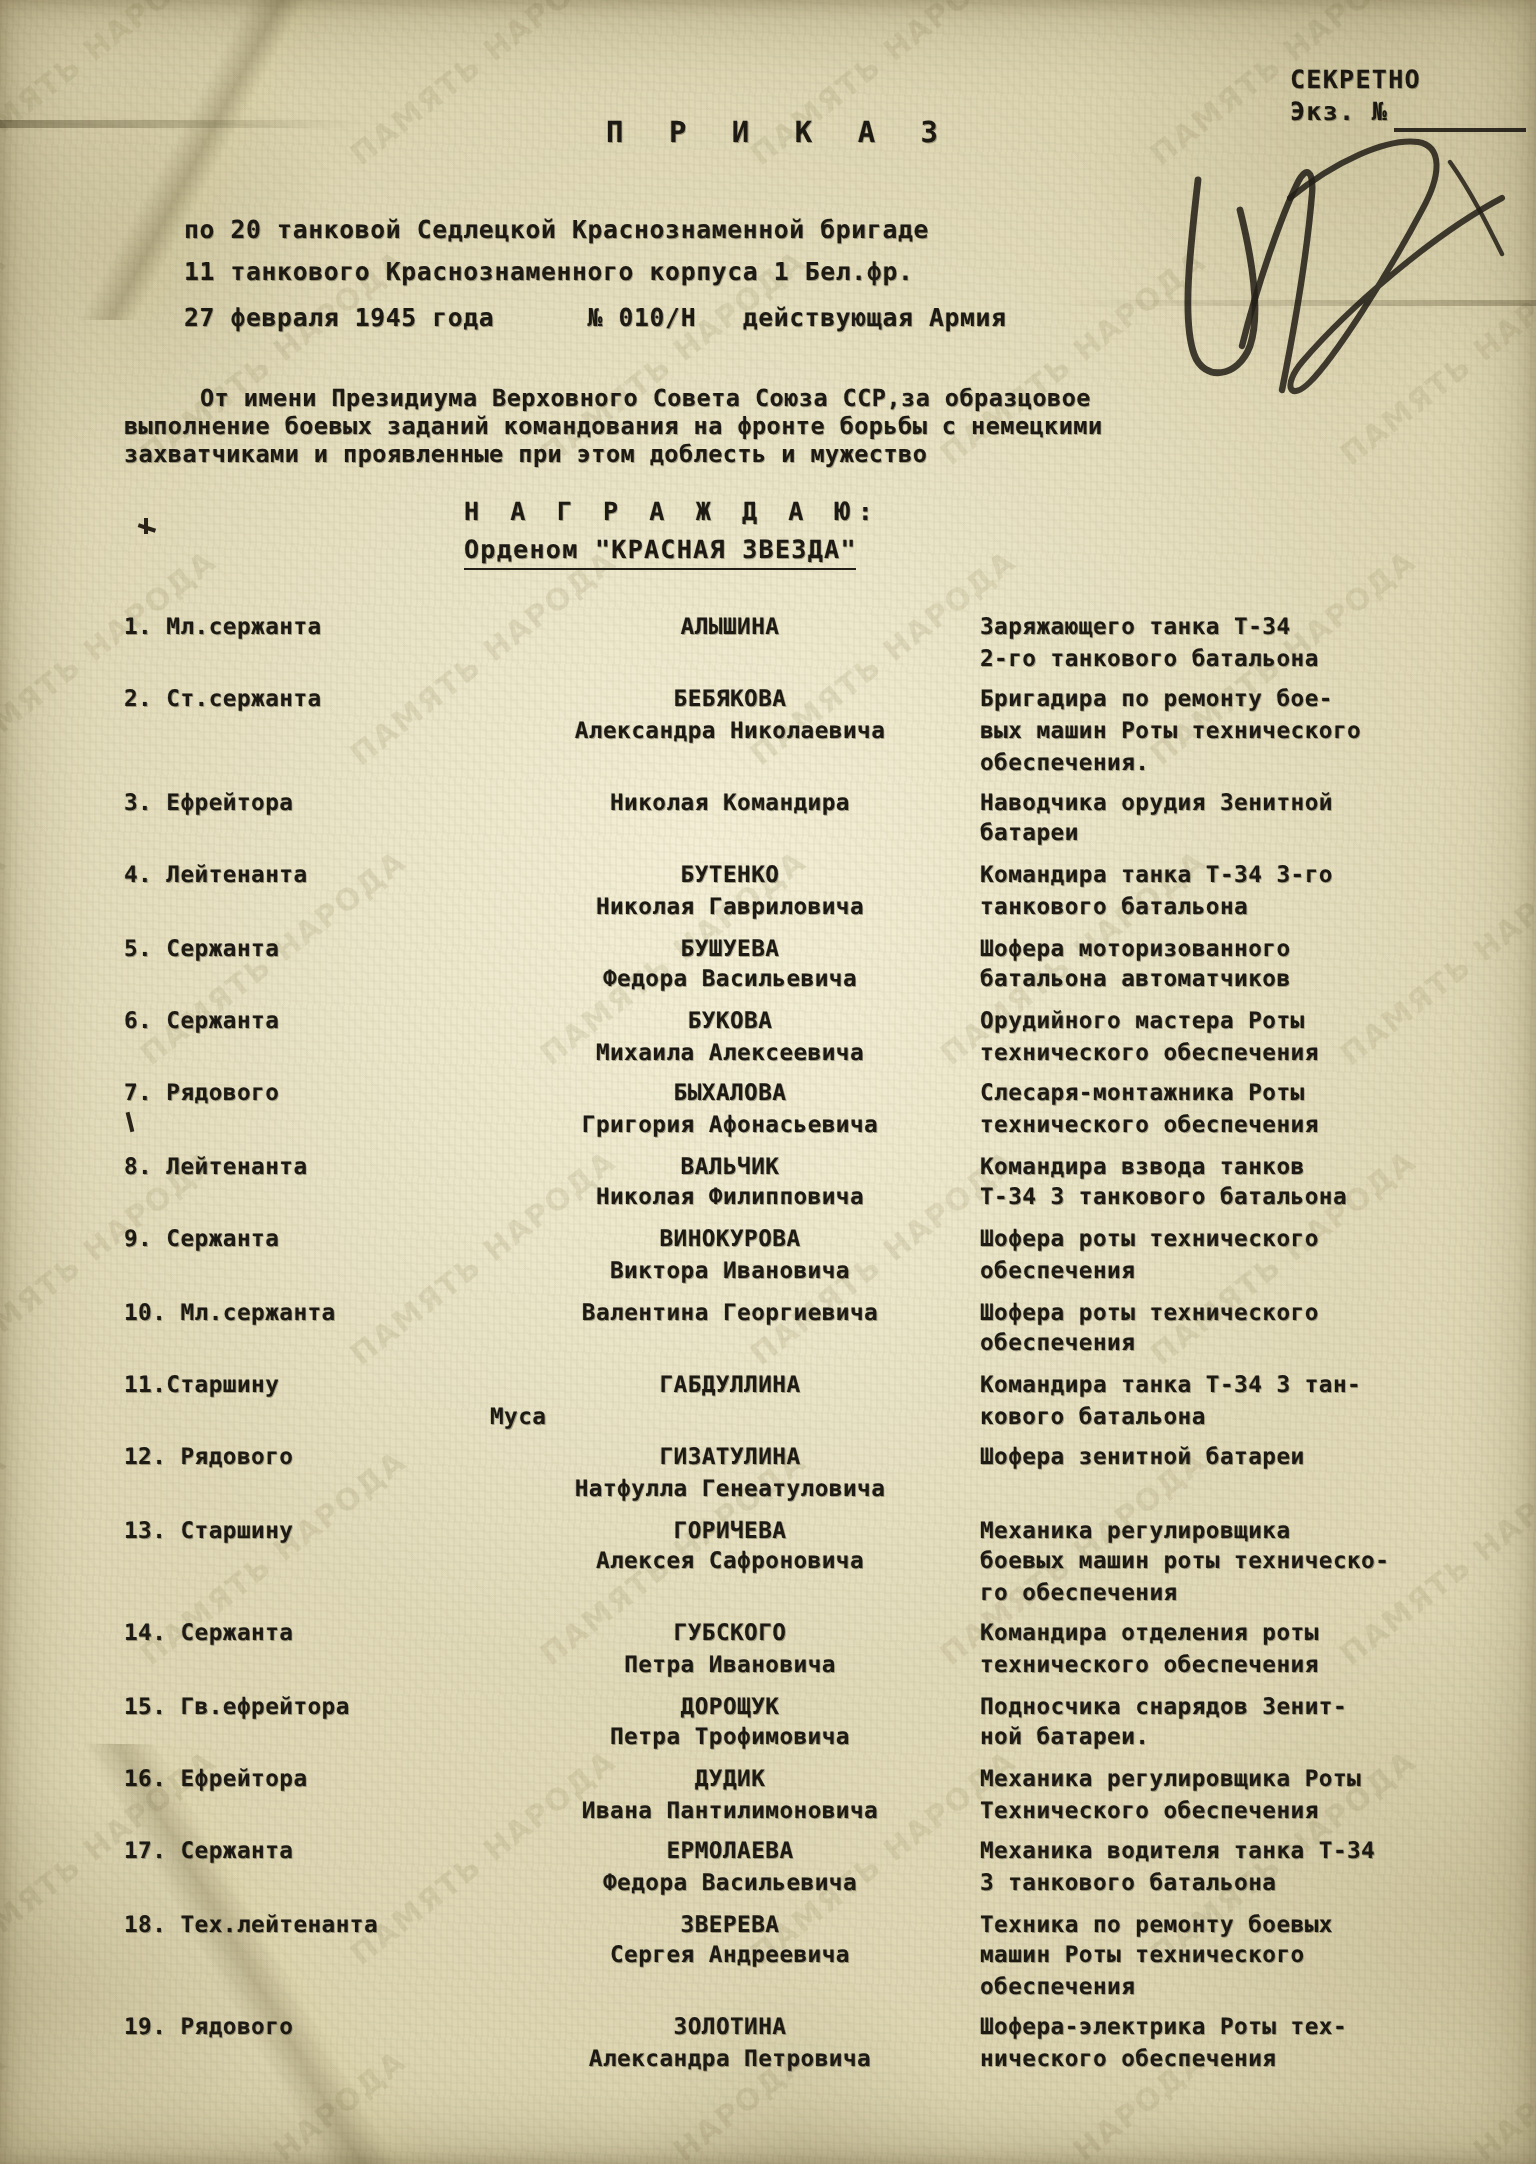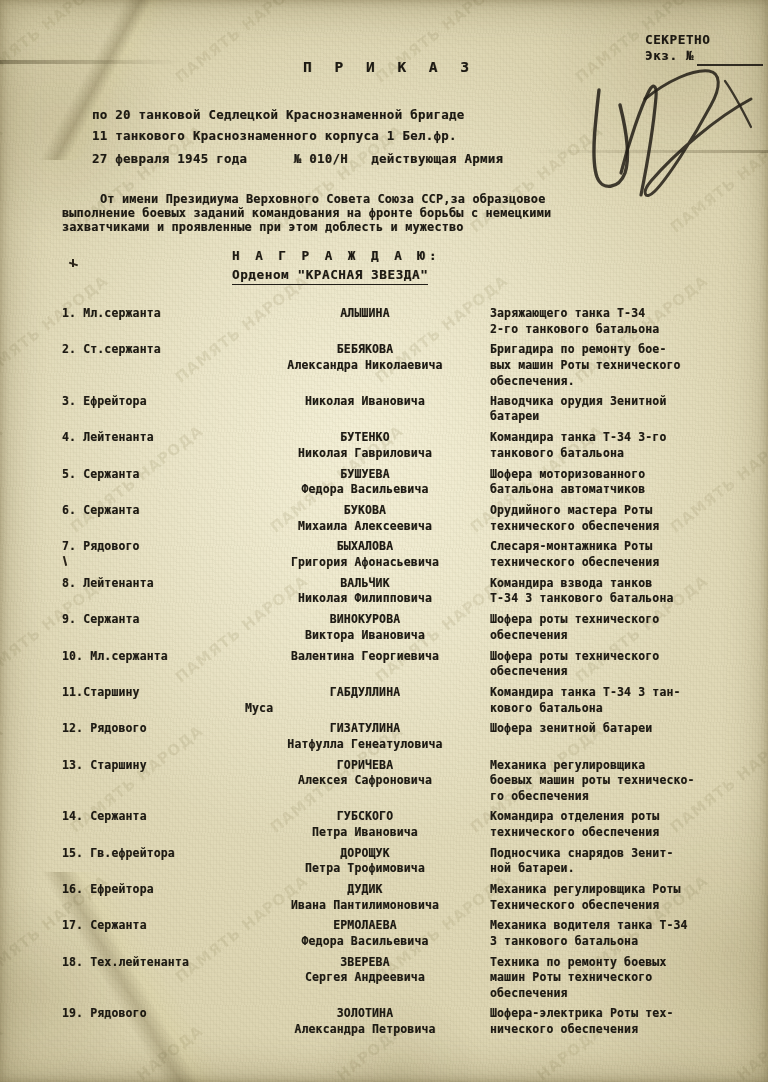--- a/index.html
+++ b/index.html
@@ -162,21 +162,21 @@
         <div class="t col-name" style="top: 306px;"><span class="pat">АЛЫШИНА</span></div>
         <div class="t col-duty" style="top: 306px;"><span style="display: block;">Заряжающего танка Т-34</span><span style="display: block;">2-го танкового батальона</span></div>
       </div>
       <div>
         <div class="t col-rank" style="top: 342.4px;">2. Ст.сержанта</div>
         <div class="t col-name" style="top: 342.4px;"><span class="pat">БЕБЯКОВА</span><span class="pat">Александра Николаевича</span></div>
         <div class="t col-duty" style="top: 342.4px;"><span style="display: block;">Бригадира по ремонту бое-</span><span style="display: block;">вых машин Роты технического</span><span style="display: block;">обеспечения.</span></div>
       </div>
       <div>
         <div class="t col-rank" style="top: 393.8px;">3. Ефрейтора</div>
-        <div class="t col-name" style="top: 393.8px;"><span class="pat">Николая Ивановича</span></div>
+        <div class="t col-name" style="top: 393.8px;"><span class="pat">Николая Командира</span></div>
         <div class="t col-duty" style="top: 393.8px;"><span style="display: block;">Наводчика орудия Зенитной</span><span style="display: block;">батареи</span></div>
       </div>
       <div>
         <div class="t col-rank" style="top: 430.2px;">4. Лейтенанта</div>
         <div class="t col-name" style="top: 430.2px;"><span class="pat">БУТЕНКО</span><span class="pat">Николая Гавриловича</span></div>
         <div class="t col-duty" style="top: 430.2px;"><span style="display: block;">Командира танка Т-34 3-го</span><span style="display: block;">танкового батальона</span></div>
       </div>
       <div>
         <div class="t col-rank" style="top: 466.6px;">5. Сержанта</div>
         <div class="t col-name" style="top: 466.6px;"><span class="pat">БУШУЕВА</span><span class="pat">Федора Васильевича</span></div>

